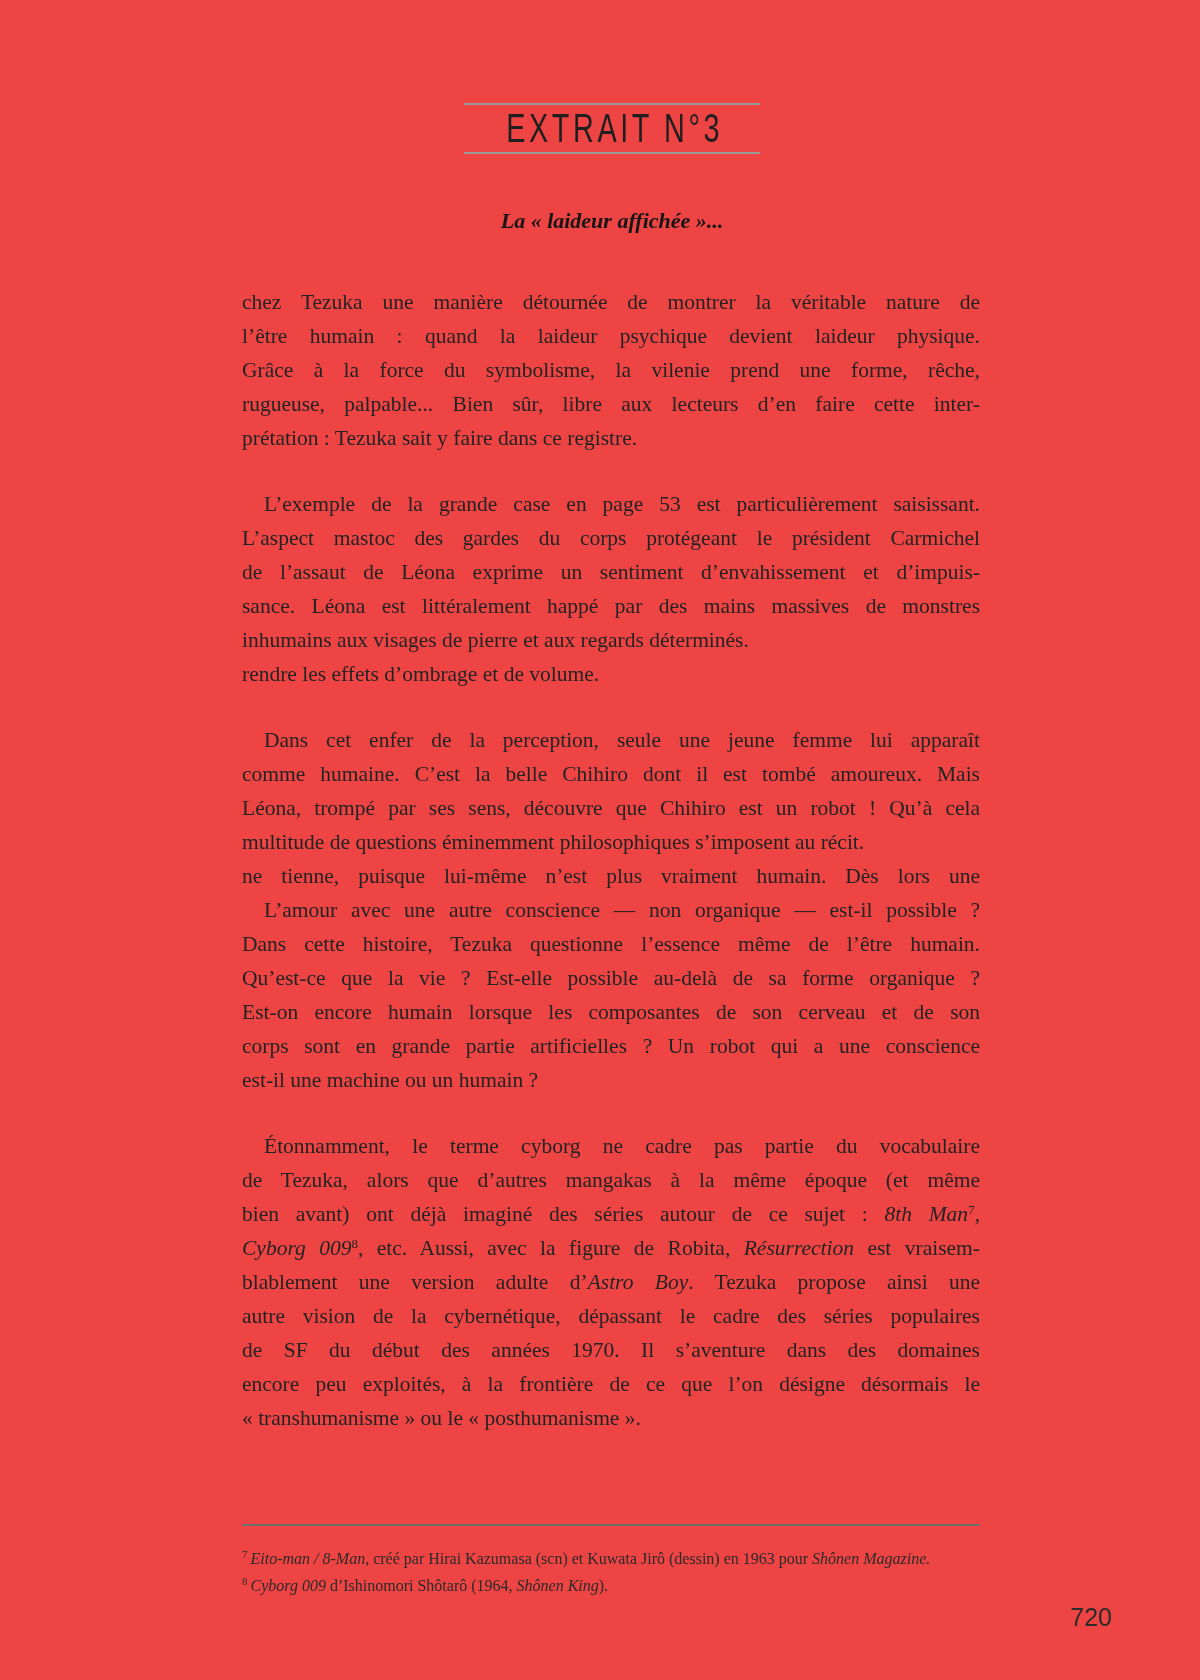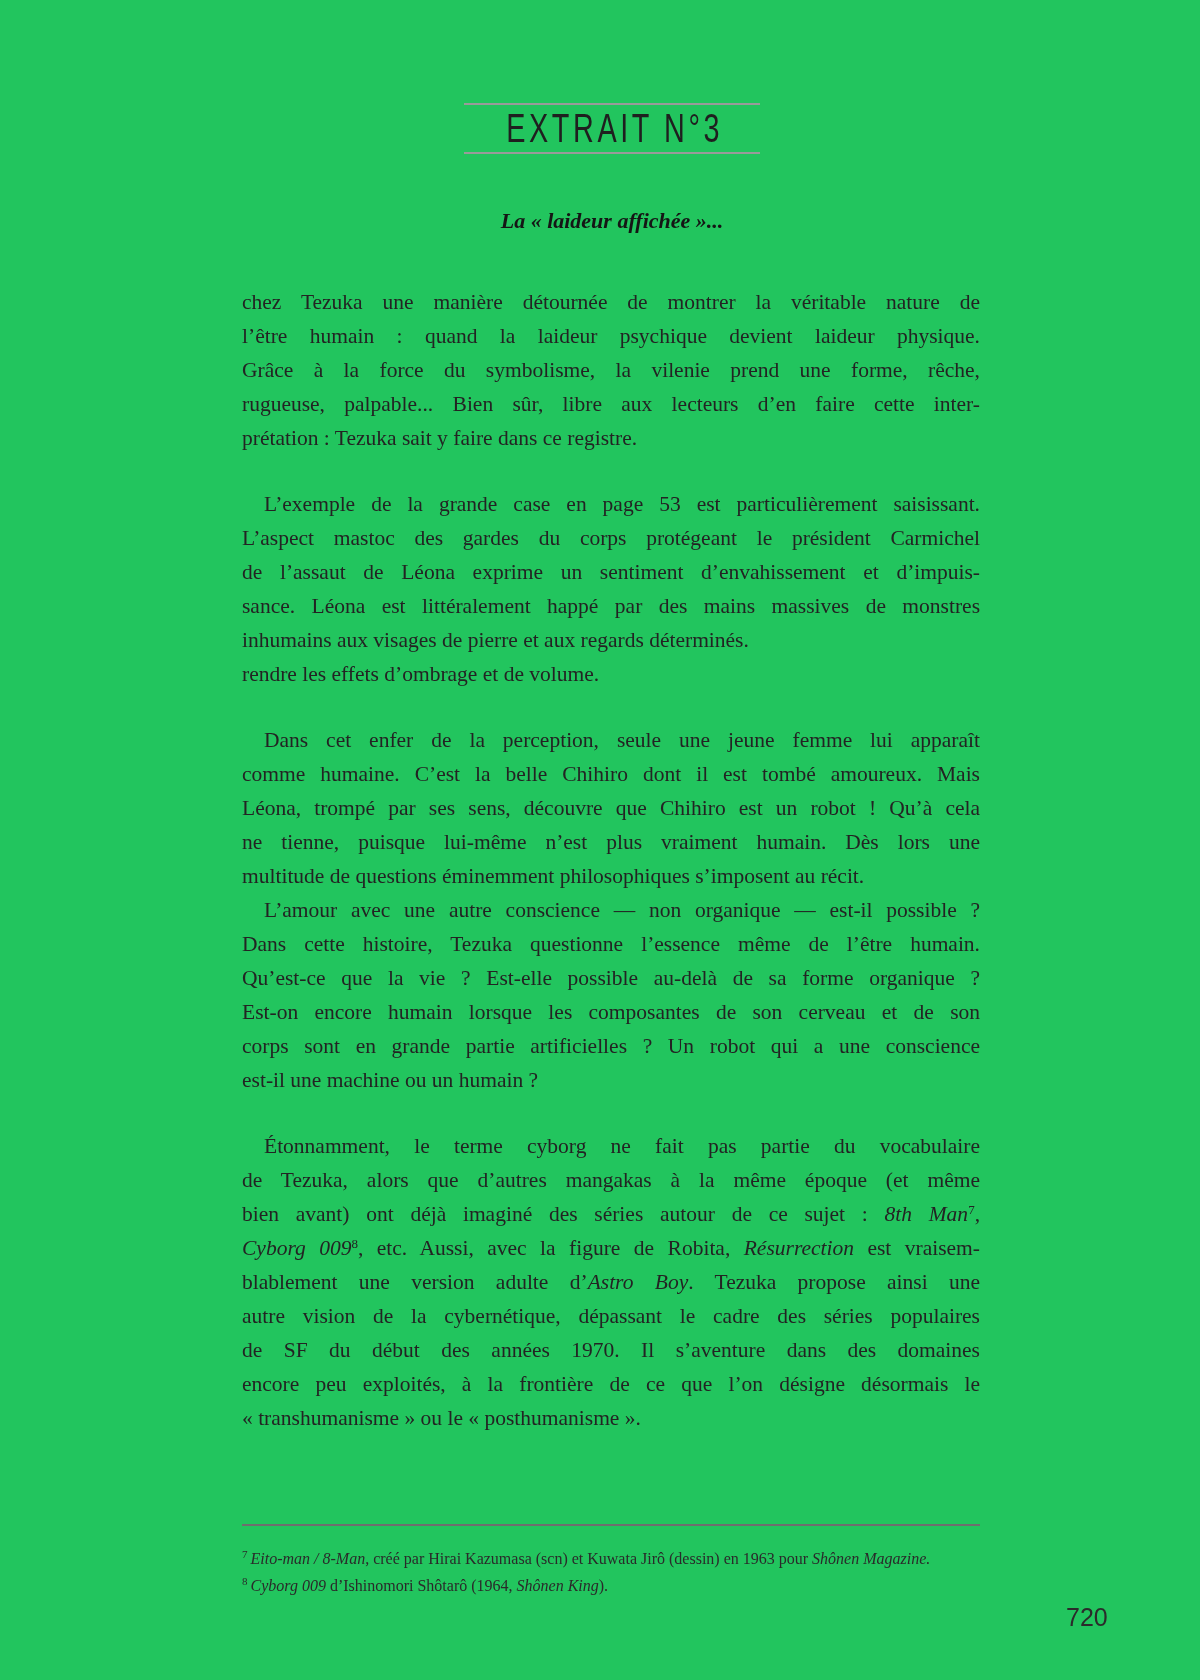--- a/index.html
+++ b/index.html
@@ -1,20 +1,20 @@
 <!DOCTYPE html>
 <html><head>
 <meta charset="utf-8">
 <style>
   html, body { margin: 0; padding: 0; background: #e8e8e8; }
   .page {
     position: relative;
     width: 1200px;
     height: 1680px;
-    background: #22c55e;
+    background: #ef4444;
     margin: 0 auto;
     overflow: hidden;
     color: #232323;
   }
 
   
   .title-block {
     position: absolute;
     left: 464px;
     top: 103px;
@@ -108,21 +108,21 @@
     line-height: 0;
     padding-right: 3px;
   }
 
   
   .page-number {
     position: absolute;
     left: 1066px;
     top: 1603px;
     width: 46px;
-    text-align: left;
+    text-align: right;
     font-family: "Liberation Sans", "DejaVu Sans", sans-serif;
     font-size: 25px;
     font-weight: 400;
     color: #2b2b2b;
   }
 </style>
 </head>
 <body>
 
 <div class="page">
@@ -148,33 +148,33 @@
         <div class="line"><span class="n">sance. Léona est littéralement happé par des mains massives de monstres</span></div>
         <div class="line last"><span class="n">inhumains aux visages de pierre et aux regards déterminés.</span></div>
       </div>
       <div class="para">
         <div class="line last"><span class="n">rendre les effets d’ombrage et de volume.</span></div>
       </div>
       <div class="para spaced">
         <div class="line first"><span class="n">Dans cet enfer de la perception, seule une jeune femme lui apparaît</span></div>
         <div class="line"><span class="n">comme humaine. C’est la belle Chihiro dont il est tombé amoureux. Mais</span></div>
         <div class="line"><span class="n">Léona, trompé par ses sens, découvre que Chihiro est un robot ! Qu’à cela</span></div>
+        <div class="line last"><span class="n">multitude de questions éminemment philosophiques s’imposent au récit.</span></div>
         <div class="line"><span class="n">ne tienne, puisque lui-même n’est plus vraiment humain. Dès lors une</span></div>
-        <div class="line last"><span class="n">multitude de questions éminemment philosophiques s’imposent au récit.</span></div>
       </div>
       <div class="para">
         <div class="line first"><span class="n">L’amour avec une autre conscience — non organique — est-il possible ?</span></div>
         <div class="line"><span class="n">Dans cette histoire, Tezuka questionne l’essence même de l’être humain.</span></div>
         <div class="line"><span class="n">Qu’est-ce que la vie ? Est-elle possible au-delà de sa forme organique ?</span></div>
         <div class="line"><span class="n">Est-on encore humain lorsque les composantes de son cerveau et de son</span></div>
         <div class="line"><span class="n">corps sont en grande partie artificielles ? Un robot qui a une conscience</span></div>
         <div class="line last"><span class="n">est-il une machine ou un humain ?</span></div>
       </div>
       <div class="para spaced">
-        <div class="line first"><span class="n">Étonnamment, le terme cyborg ne fait pas partie du vocabulaire</span></div>
+        <div class="line first"><span class="n">Étonnamment, le terme cyborg ne cadre pas partie du vocabulaire</span></div>
         <div class="line"><span class="n">de Tezuka, alors que d’autres mangakas à la même époque (et même</span></div>
         <div class="line"><span class="n">bien avant) ont déjà imaginé des séries autour de ce sujet : </span><span class="i">8th Man</span><span class="sup">7</span><span class="n">,</span></div>
         <div class="line"><span class="i">Cyborg 009</span><span class="sup">8</span><span class="n">, etc. Aussi, avec la figure de Robita, </span><span class="i">Résurrection</span><span class="n"> est vraisem-</span></div>
         <div class="line"><span class="n">blablement une version adulte d’</span><span class="i">Astro Boy</span><span class="n">. Tezuka propose ainsi une</span></div>
         <div class="line"><span class="n">autre vision de la cybernétique, dépassant le cadre des séries populaires</span></div>
         <div class="line"><span class="n">de SF du début des années 1970. Il s’aventure dans des domaines</span></div>
         <div class="line"><span class="n">encore peu exploités, à la frontière de ce que l’on désigne désormais le</span></div>
         <div class="line last"><span class="n">« transhumanisme » ou le « posthumanisme ».</span></div>
       </div>
     </div>

